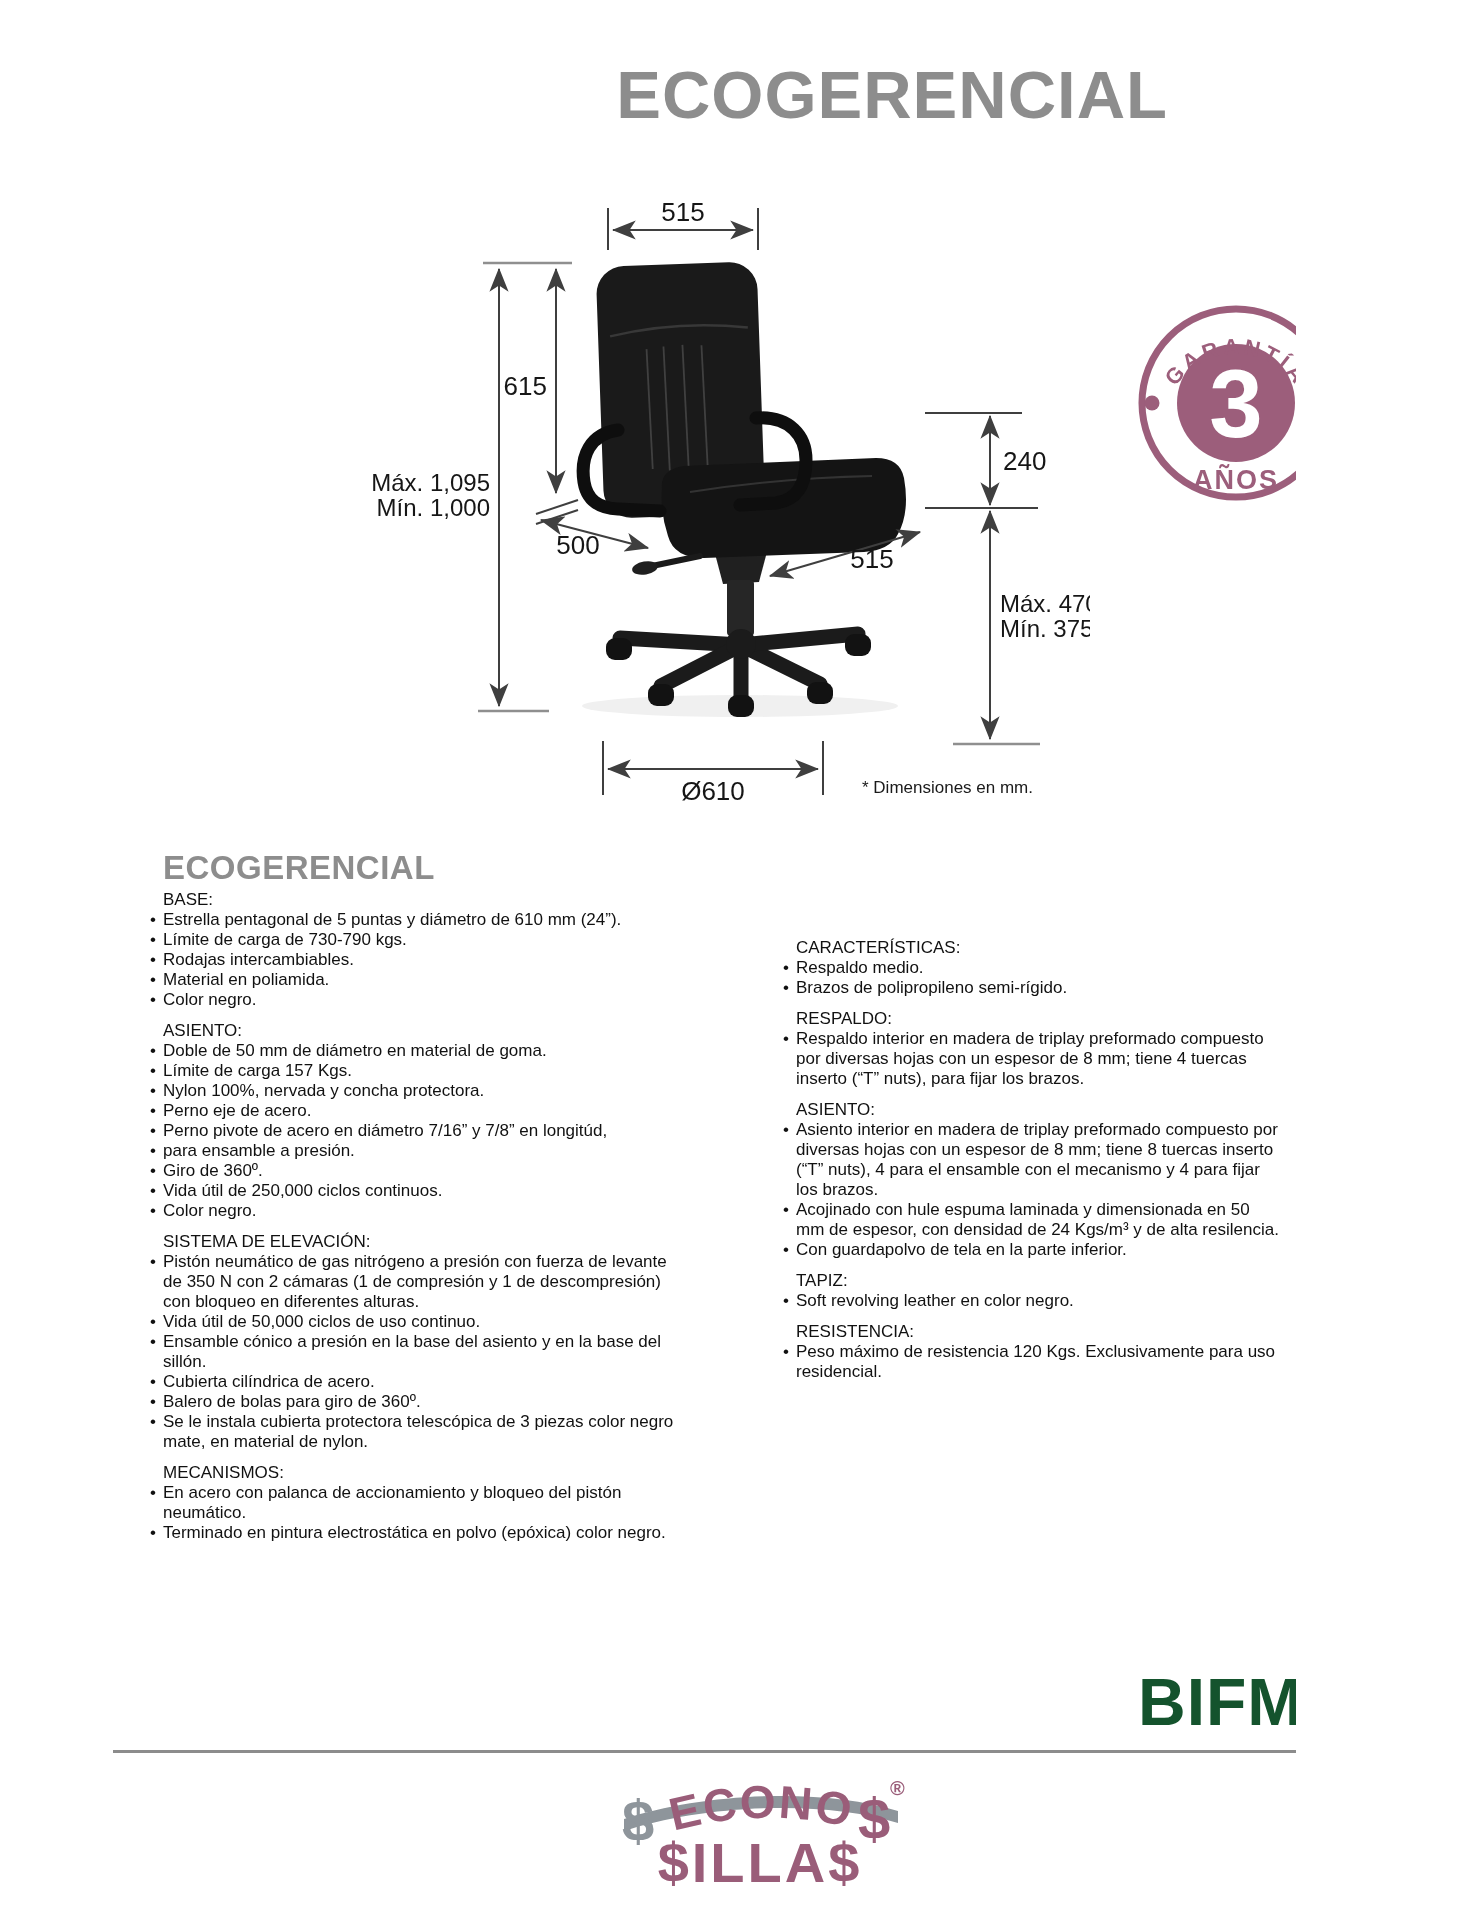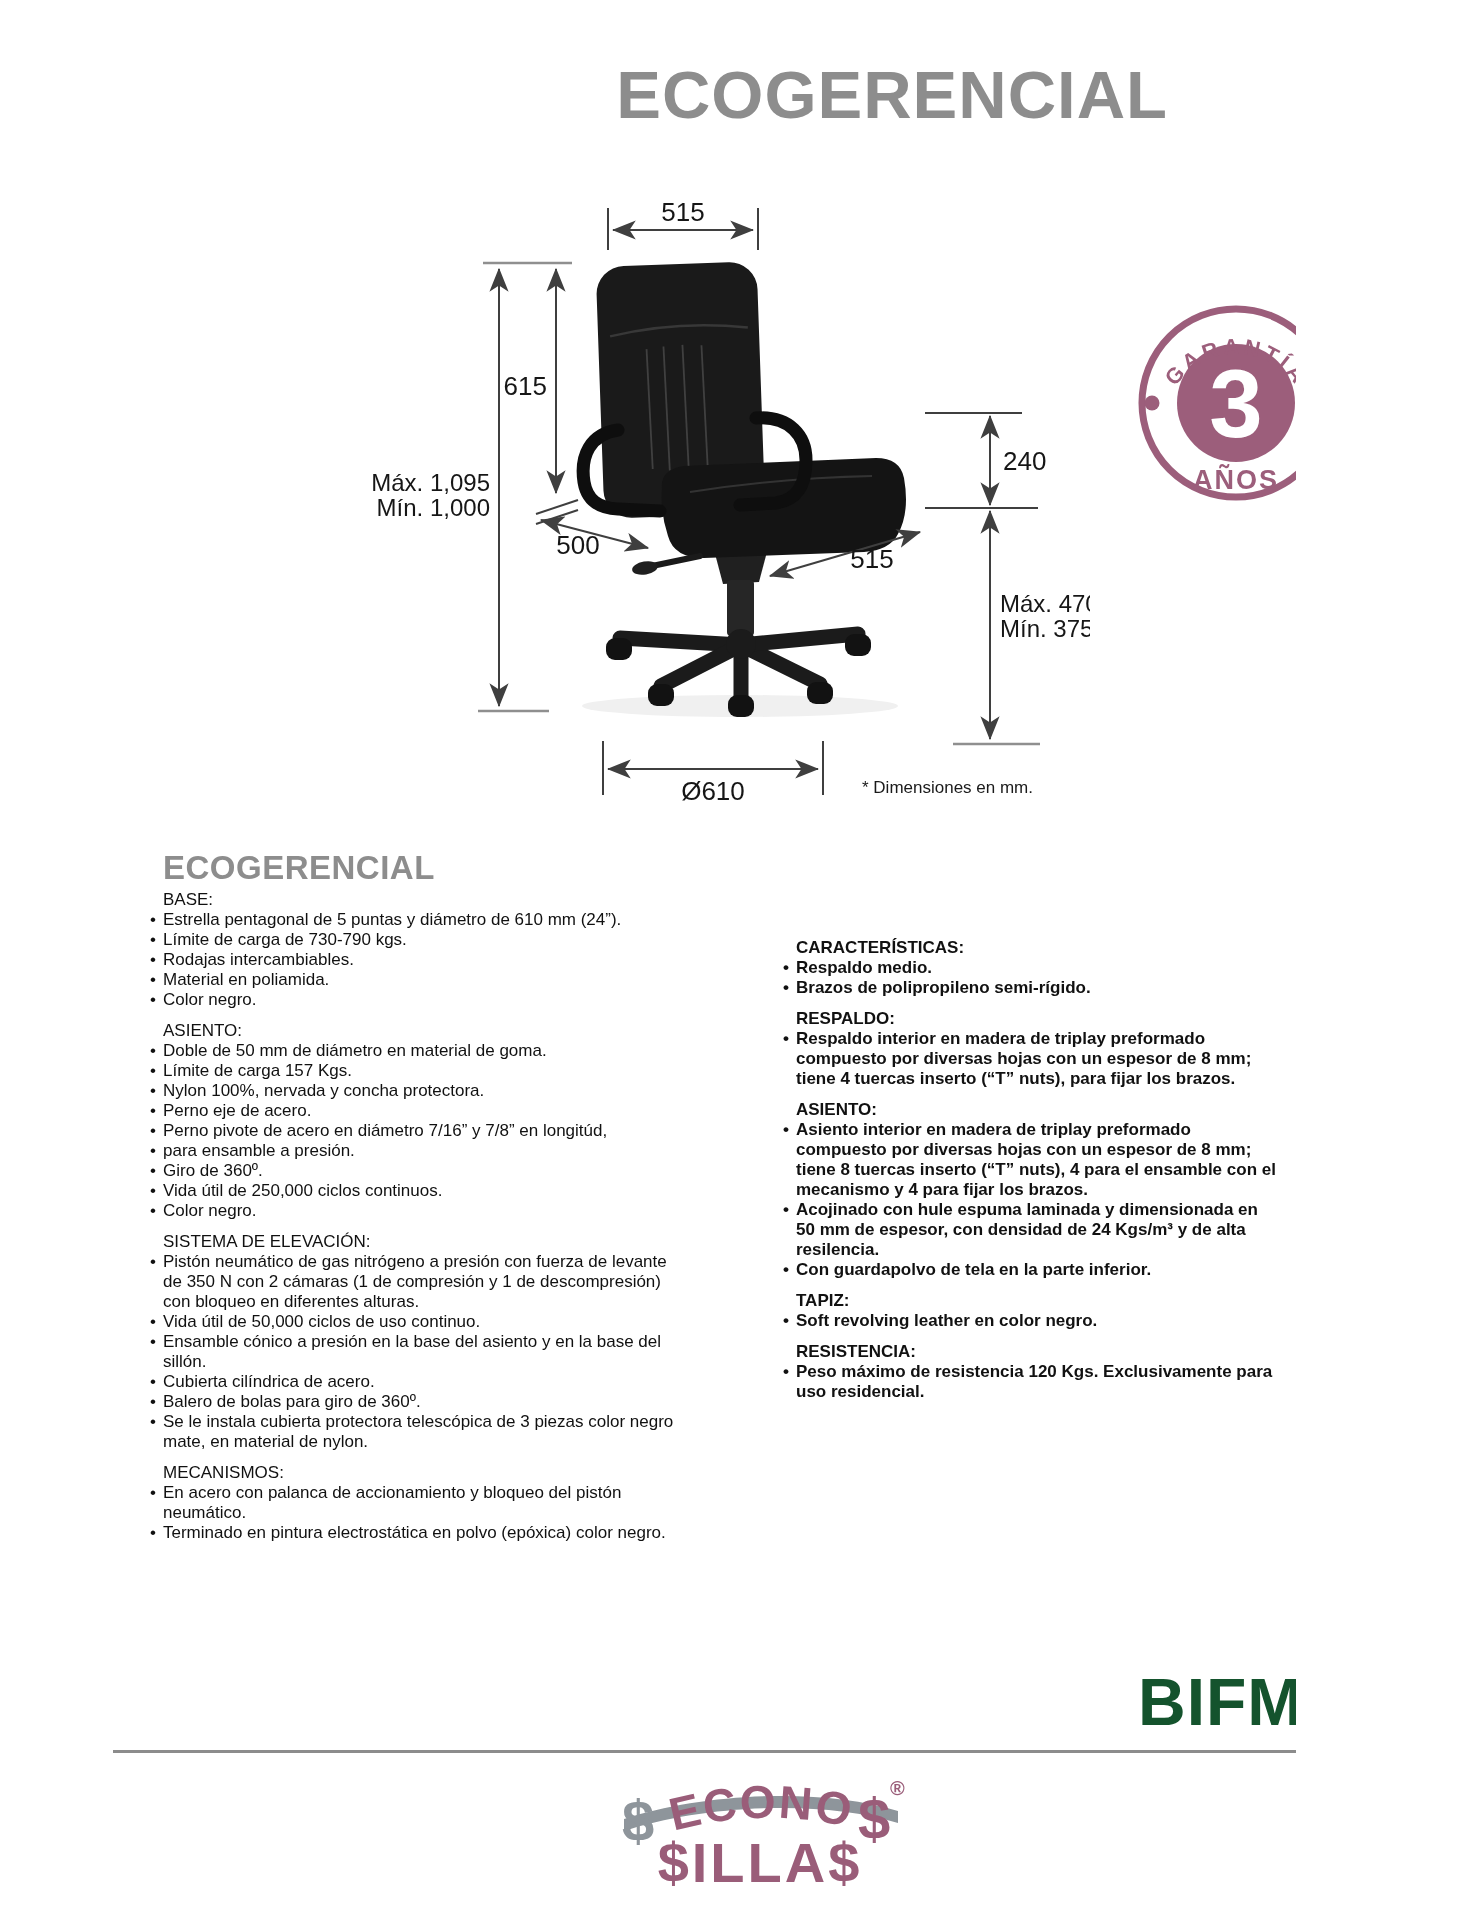--- a/index.html
+++ b/index.html
@@ -10,21 +10,21 @@
   .diagram-svg{position:absolute;left:370px;top:190px;width:720px;height:625px;}
   .badge-svg{position:absolute;left:1135px;top:302px;width:202px;height:202px;}
   .dim{font:26px "Liberation Sans",sans-serif;fill:#161616;}
   .dim-sm{font:24px "Liberation Sans",sans-serif;fill:#161616;}
   .note{font:17px "Liberation Sans",sans-serif;fill:#1a1a1a;}
   .badge-arc-text{font:bold 22px "Liberation Sans",sans-serif;fill:#9c5e7b;letter-spacing:3.5px;}
   .badge-num{font:bold 96px "Liberation Sans",sans-serif;fill:#ffffff;}
   .badge-bottom{font:bold 27px "Liberation Sans",sans-serif;fill:#9c5e7b;letter-spacing:2px;}
   .col{position:absolute;font-size:17px;line-height:20px;color:#111;}
   .col-left{left:150px;top:858px;width:524px;}
-  .col-right{left:783px;top:926px;width:496px;font-weight:bold;}
+  .col-right{left:783px;top:926px;width:496px;}
   .spec-heading{margin:0 0 9px 13px;font-size:33px;font-weight:bold;color:#8d8d8d;letter-spacing:0.5px;}
   .section{margin-top:11px;}
   .section:first-child{margin-top:12px;}
   .sec-title{margin-left:13px;}
   .item{position:relative;padding-left:13px;}
   .item::before{content:"\2022";position:absolute;left:0;top:0;}
   .footer-line{position:absolute;left:113px;top:1750px;width:1258px;height:3px;background:#8c8c8c;}
   .bifma{position:absolute;left:1138px;top:1664px;font-size:66px;font-weight:bold;
          color:#14532d;letter-spacing:1px;text-align:right;}
   .bifma-circle{position:absolute;left:1299px;top:1631px;width:31px;height:31px;border-radius:50%;background:#c7c7c7;}

